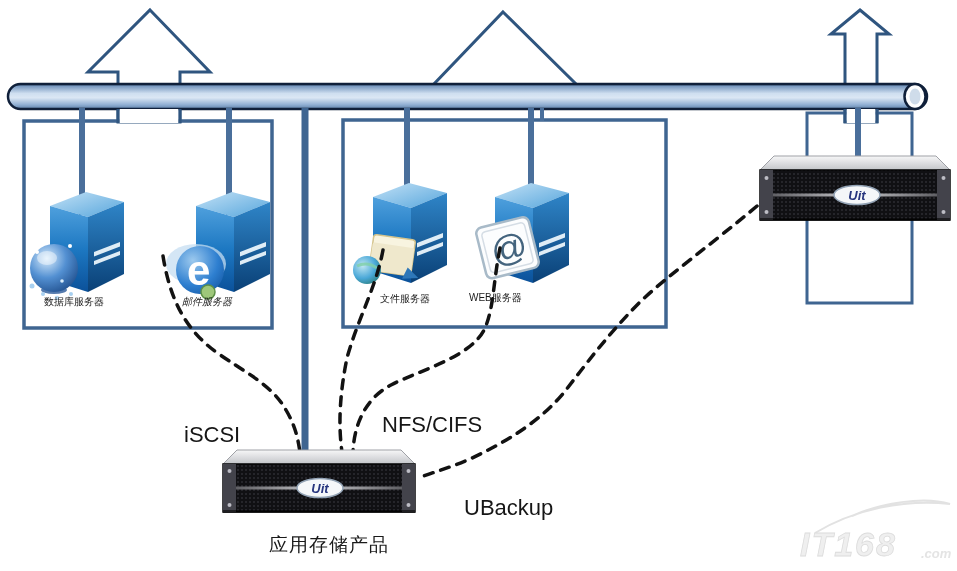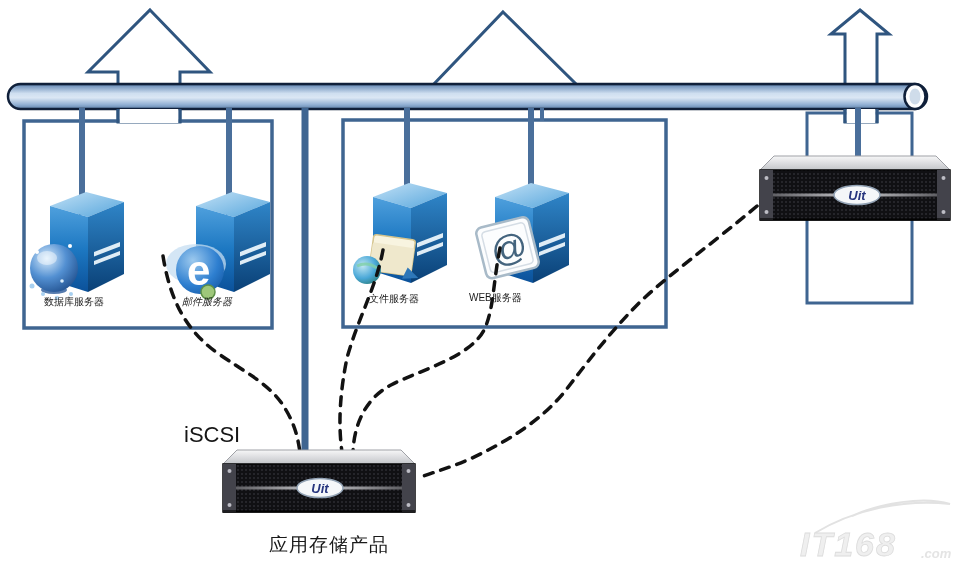--- a/index.html
+++ b/index.html
@@ -194,17 +194,19 @@
 
     <g>
       <path d="M815,533 C855,509 905,499 950,504 C924,496 880,503 852,516" fill="none" stroke="#e2e2e2" stroke-width="2"></path>
       <text x="800" y="556" font-size="34" font-weight="bold" font-style="italic" letter-spacing="2" fill="#efefef" stroke="#dcdcdc" stroke-width="0.8" font-family="Liberation Sans, sans-serif">IT168</text>
       <text x="921" y="558" font-size="13" font-weight="bold" font-style="italic" fill="#e4e4e4" font-family="Liberation Sans, sans-serif">.com</text>
     </g>
   </svg>
 
   <div class="lbl cn" style="left:44px;  top:295px;">数据库服务器</div>
   <div class="lbl cn" style="left:182px; top:295px;font-style:italic;">邮件服务器</div>
-  <div class="lbl cn" style="left:354px; top:292px;padding-left:15px;">文件服务器</div>
+  <div class="lbl cn" style="left:365px; top:292px;padding-left:15px;">文件服务器</div>
   <div class="lbl cn" style="left:469px; top:291px;">WEB服务器</div>
   <div class="lbl proto" style="left:184px; top:409px;margin-top:13px;">iSCSI</div>
+  <div class="lbl proto" style="left:382px; top:412px;">NFS/CIFS</div>
+  <div class="lbl proto" style="left:464px; top:495px;">UBackup</div>
   <div class="lbl product" style="left:269px; top:532px;">应用存储产品</div>
 </div>
 
 </body></html>

